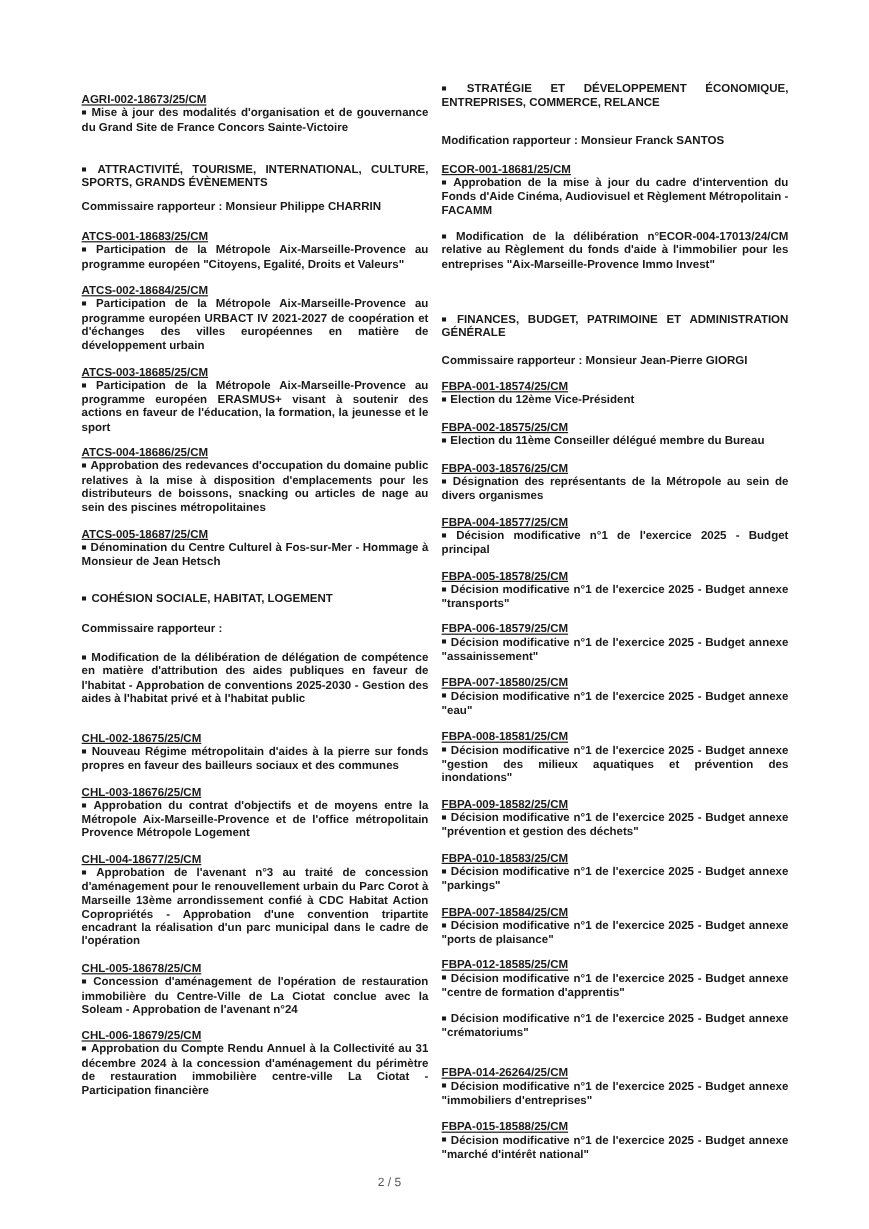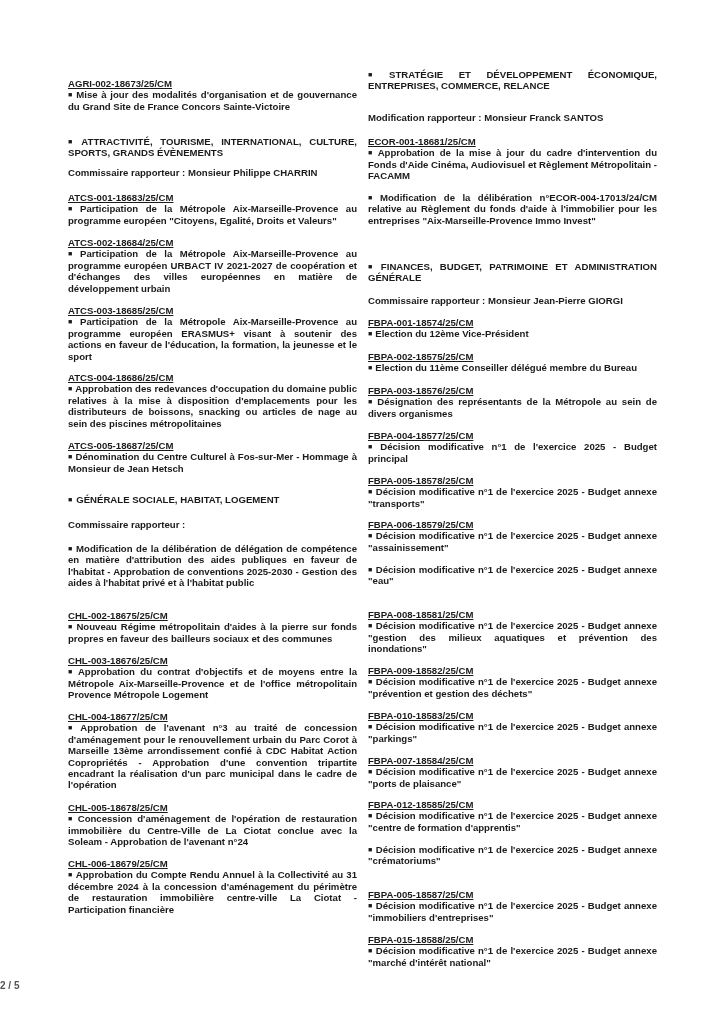--- a/index.html
+++ b/index.html
@@ -6,22 +6,22 @@
   body { width: 724px; height: 1024px; position: relative; overflow: hidden;
          font-family: "Liberation Sans", sans-serif; color: #1a1a1a; }
   .blk { position: absolute; font-size: 9.6px; line-height: 11.4px; font-weight: bold; }
   .left { left: 68px; width: 289px; }
   .right { left: 368px; width: 289px; }
   .code { display: block; text-decoration: underline; }
   .desc { display: block; text-align: justify; }
   .desc .bullet { font-size: 7px; vertical-align: 1px; margin-right: 3px; }
   .heading { text-align: justify; }
   .heading .bullet { font-size: 7px; vertical-align: 1px; margin-right: 4px; }
-  .pagenum { position: absolute; top: 980px; left: 0; width: 649px; 
-             font-size: 10px; color: #555; font-weight: bold; }
+  .pagenum { position: absolute; top: 980px; left: 0; width: 649px; text-align: center;
+             font-size: 10px; color: #555; font-weight: normal; }
 </style>
 </head>
 <body>
 
 <div class="blk left" style="top:78px">
   <span class="code">AGRI-002-18673/25/CM</span>
   <span class="desc"><span class="bullet">■</span><span>Mise à jour des modalités d'organisation et de gouvernance du Grand Site de France Concors Sainte-Victoire</span></span>
 </div>
 
 <div class="blk left heading" style="top:136px"><span class="bullet">■</span><span>ATTRACTIVITÉ, TOURISME, INTERNATIONAL, CULTURE, SPORTS, GRANDS ÉVÈNEMENTS</span></div>
@@ -41,21 +41,21 @@
 </div>
 <div class="blk left" style="top:372px">
   <span class="code">ATCS-004-18686/25/CM</span>
   <span class="desc"><span class="bullet">■</span><span>Approbation des redevances d'occupation du domaine public relatives à la mise à disposition d'emplacements pour les distributeurs de boissons, snacking ou articles de nage au sein des piscines métropolitaines</span></span>
 </div>
 <div class="blk left" style="top:440px">
   <span class="code">ATCS-005-18687/25/CM</span>
   <span class="desc"><span class="bullet">■</span><span>Dénomination du Centre Culturel à Fos-sur-Mer - Hommage à Monsieur de Jean Hetsch</span></span>
 </div>
 
-<div class="blk left heading" style="top:494px"><span class="bullet">■</span><span>GÉNÉRALE SOCIALE, HABITAT, LOGEMENT</span></div>
+<div class="blk left heading" style="top:494px"><span class="bullet">■</span><span>COHÉSION SOCIALE, HABITAT, LOGEMENT</span></div>
 <div class="blk left" style="top:519px">Commissaire rapporteur :</div>
 
 <div class="blk left" style="top:543px">
   <span class="desc"><span class="bullet">■</span><span>Modification de la délibération de délégation de compétence en matière d'attribution des aides publiques en faveur de l'habitat - Approbation de conventions 2025-2030 - Gestion des aides à l'habitat privé et à l'habitat public</span></span>
 </div>
 <div class="blk left" style="top:610px">
   <span class="code">CHL-002-18675/25/CM</span>
   <span class="desc"><span class="bullet">■</span><span>Nouveau Régime métropolitain d'aides à la pierre sur fonds propres en faveur des bailleurs sociaux et des communes</span></span>
 </div>
 <div class="blk left" style="top:655px">
@@ -107,20 +107,21 @@
 </div>
 <div class="blk right" style="top:475px">
   <span class="code">FBPA-005-18578/25/CM</span>
   <span class="desc"><span class="bullet">■</span><span>Décision modificative n°1 de l'exercice 2025 - Budget annexe "transports"</span></span>
 </div>
 <div class="blk right" style="top:519px">
   <span class="code">FBPA-006-18579/25/CM</span>
   <span class="desc"><span class="bullet">■</span><span>Décision modificative n°1 de l'exercice 2025 - Budget annexe "assainissement"</span></span>
 </div>
 <div class="blk right" style="top:564px">
+  <span class="code">FBPA-007-18580/25/CM</span>
   <span class="desc"><span class="bullet">■</span><span>Décision modificative n°1 de l'exercice 2025 - Budget annexe "eau"</span></span>
 </div>
 <div class="blk right" style="top:609px">
   <span class="code">FBPA-008-18581/25/CM</span>
   <span class="desc"><span class="bullet">■</span><span>Décision modificative n°1 de l'exercice 2025 - Budget annexe "gestion des milieux aquatiques et prévention des inondations"</span></span>
 </div>
 <div class="blk right" style="top:665px">
   <span class="code">FBPA-009-18582/25/CM</span>
   <span class="desc"><span class="bullet">■</span><span>Décision modificative n°1 de l'exercice 2025 - Budget annexe "prévention et gestion des déchets"</span></span>
 </div>
@@ -133,21 +134,21 @@
   <span class="desc"><span class="bullet">■</span><span>Décision modificative n°1 de l'exercice 2025 - Budget annexe "ports de plaisance"</span></span>
 </div>
 <div class="blk right" style="top:799px">
   <span class="code">FBPA-012-18585/25/CM</span>
   <span class="desc"><span class="bullet">■</span><span>Décision modificative n°1 de l'exercice 2025 - Budget annexe "centre de formation d'apprentis"</span></span>
 </div>
 <div class="blk right" style="top:844px">
   <span class="desc"><span class="bullet">■</span><span>Décision modificative n°1 de l'exercice 2025 - Budget annexe "crématoriums"</span></span>
 </div>
 <div class="blk right" style="top:889px">
-  <span class="code">FBPA-005-18587/25/CM</span>
+  <span class="code">FBPA-014-26264/25/CM</span>
   <span class="desc"><span class="bullet">■</span><span>Décision modificative n°1 de l'exercice 2025 - Budget annexe "immobiliers d'entreprises"</span></span>
 </div>
 <div class="blk right" style="top:934px">
   <span class="code">FBPA-015-18588/25/CM</span>
   <span class="desc"><span class="bullet">■</span><span>Décision modificative n°1 de l'exercice 2025 - Budget annexe "marché d'intérêt national"</span></span>
 </div>
 
 <div class="pagenum">2 / 5</div>
 
 </body></html>

